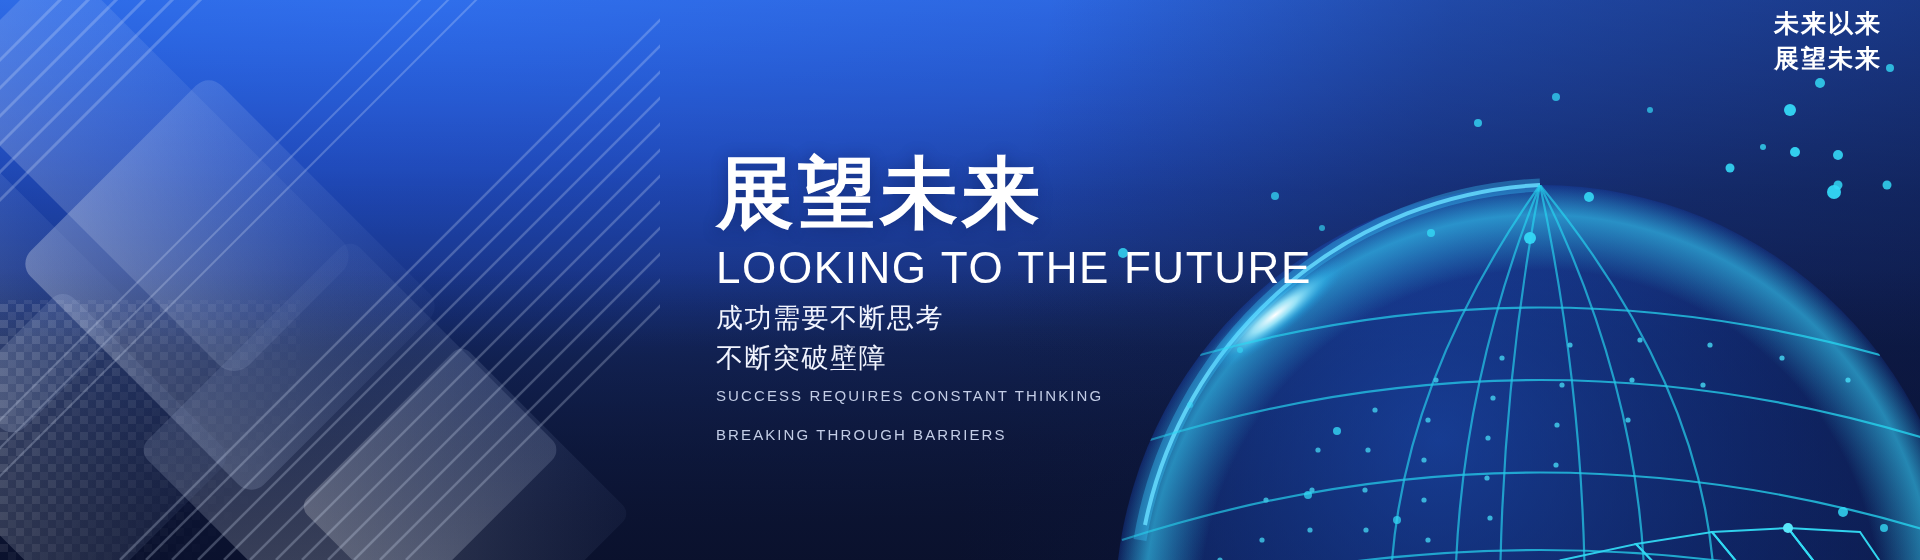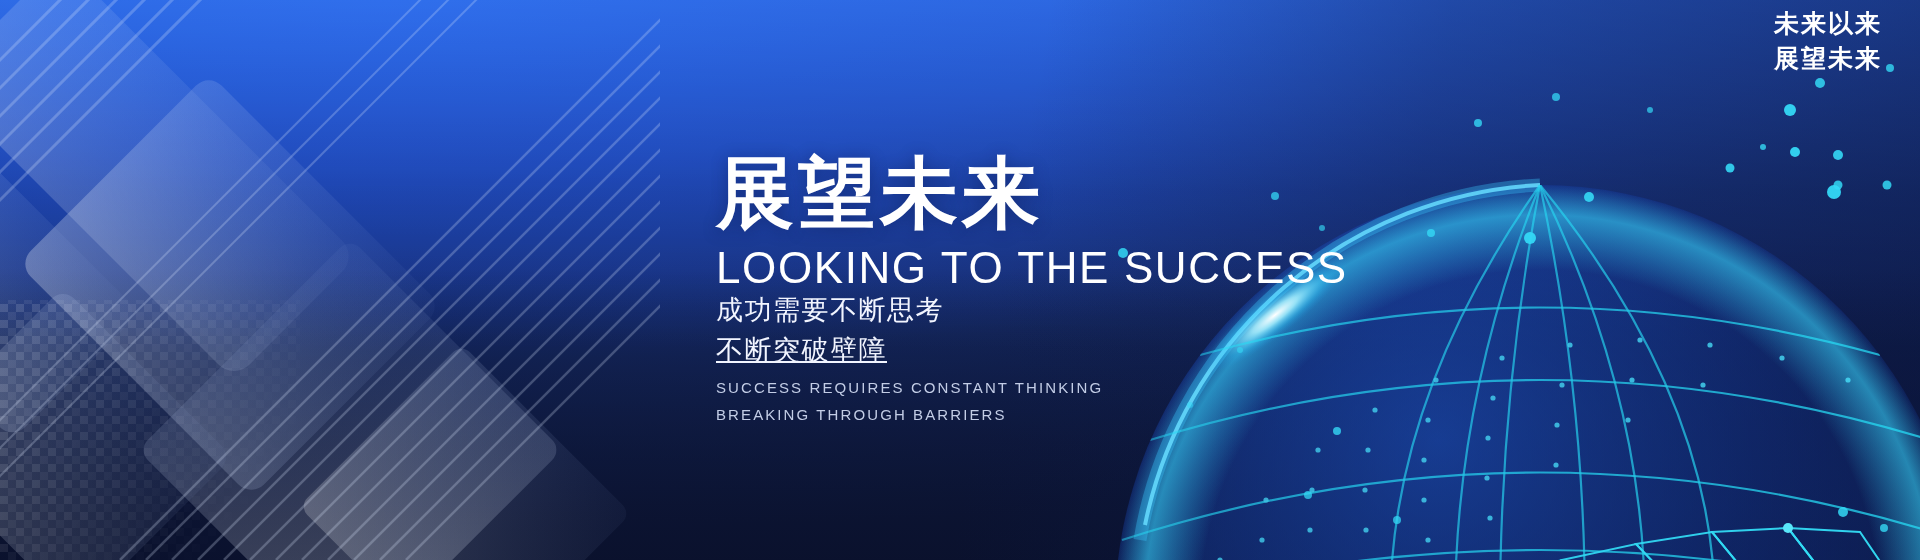--- a/index.html
+++ b/index.html
@@ -88,21 +88,21 @@
   .title-en {
     margin-top: 10px;
     font-size: 44px;
     font-weight: 300;
     color: #ffffff;
     letter-spacing: 1.6px;
     line-height: 1.06;
     white-space: nowrap;
   }
   .sub-cn {
-    margin-top: 0;
+    margin-top: 8px;
     font-size: 27px;
     font-weight: 400;
     color: #f2f5ff;
     letter-spacing: 1.5px;
     line-height: 1.46;
     white-space: nowrap;
   }
   .cap-en {
     margin-top: 4px;
     font-size: 15px;
@@ -494,25 +494,25 @@
         <circle cx="1308" cy="495" r="4" fill-opacity="0.75"></circle>
         <circle cx="1397" cy="520" r="4" fill-opacity="0.75"></circle>
         <circle cx="1240" cy="350" r="3" fill-opacity="0.6"></circle>
         <circle cx="1190" cy="405" r="3" fill-opacity="0.55"></circle>
       </g>
     </svg>
   </div>
 
   <div class="text-block">
     <div class="title-cn">展望未来</div>
-    <div class="title-en">LOOKING TO THE SUCCESS</div>
+    <div class="title-en">LOOKING TO THE FUTURE</div>
     <div class="sub-cn">成功需要不断思考</div>
-    <div class="sub-cn" style="margin-top:0;text-decoration:underline;">不断突破壁障</div>
+    <div class="sub-cn" style="margin-top:0;">不断突破壁障</div>
     <div class="cap-en">SUCCESS REQUIRES CONSTANT THINKING</div>
-    <div class="cap-en" style="margin-top:0;">BREAKING THROUGH BARRIERS</div>
+    <div class="cap-en" style="margin-top:12px;">BREAKING THROUGH BARRIERS</div>
   </div>
 
   <div class="corner-tag">
     <div>未来以来</div>
     <div>展望未来</div>
   </div>
 
 </div>
 
 </body></html>

